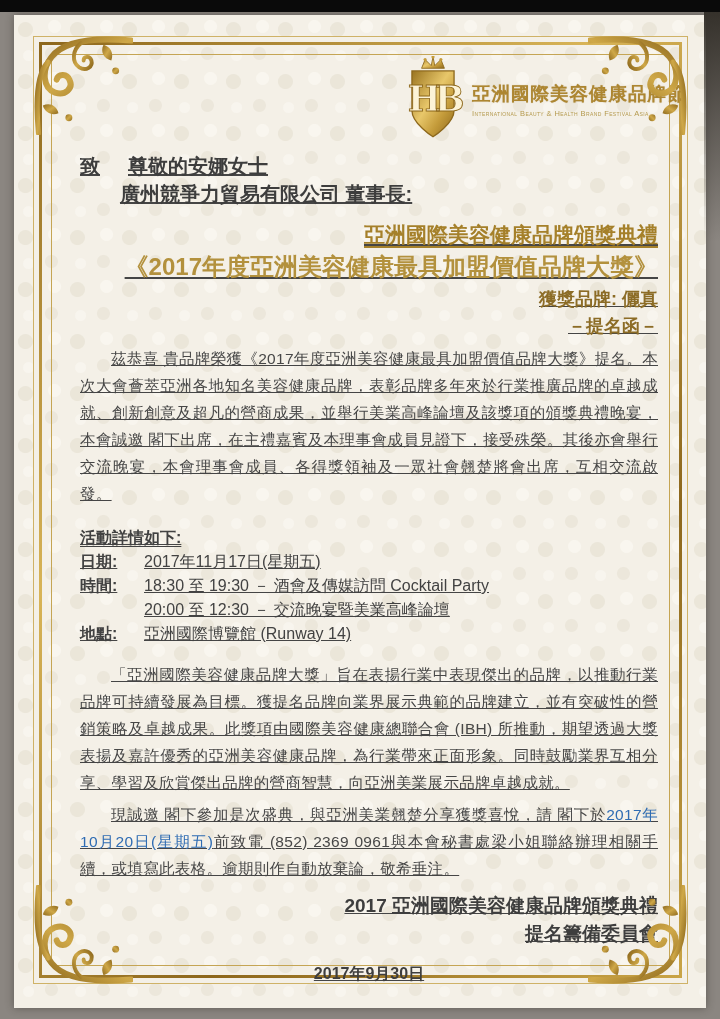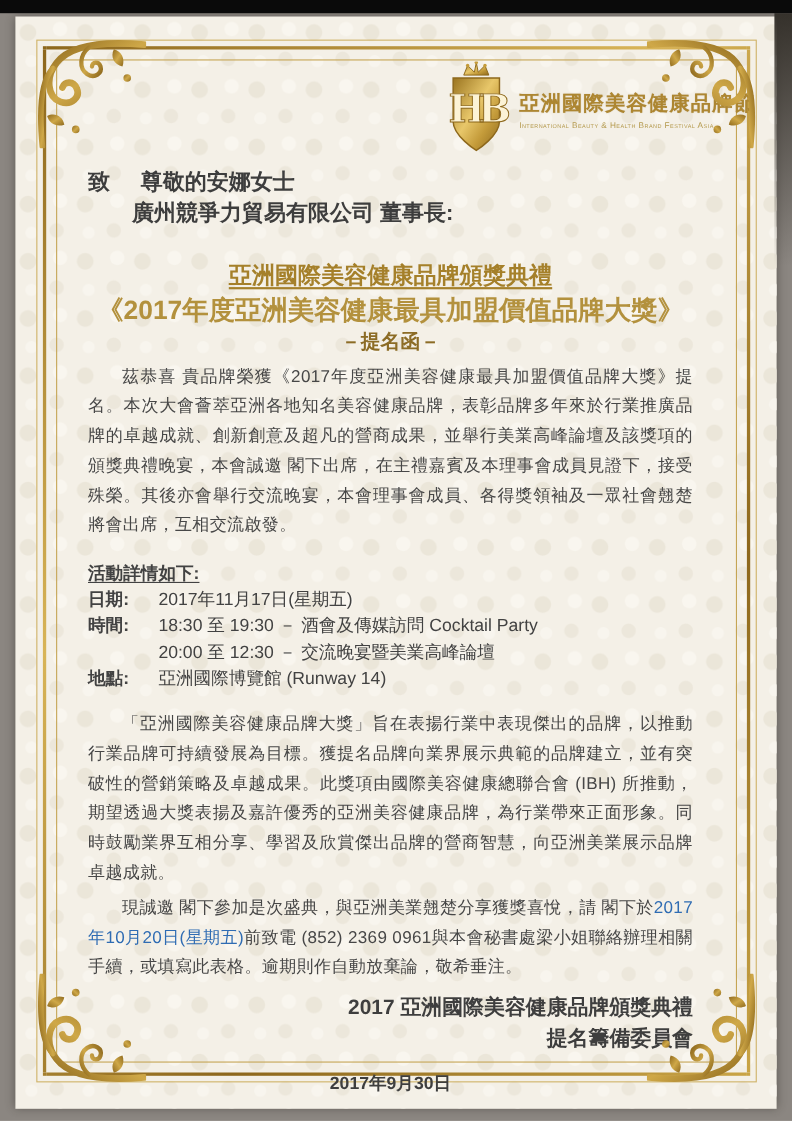--- a/index.html
+++ b/index.html
@@ -48,27 +48,27 @@
   .logo-text-cn {
     font-size:18.5px; font-weight:bold; color:#ad8631; letter-spacing:1px; white-space:nowrap;
     text-shadow:0 0 1px rgba(140,104,30,.4);
   }
   .logo-text-en {
     font-size:7.5px; color:#b59a4e; letter-spacing:.4px; margin-top:3px;
     font-variant:small-caps; white-space:nowrap;
   }
 
   
-  .content { position:absolute; left:66px; right:76px; top:137px; color:#454545; }
+  .content { position:absolute; left:66px; right:48px; top:137px; color:#454545;text-decoration:underline; }
 
   .salutation { font-size:20px; font-weight:bold; color:#3d3d3d; line-height:28px; }
   .salutation .prefix { margin-right:28px; }
   .salutation .company { padding-left:40px; }
 
-  .titles { margin-top:28px; text-align:center; font-weight:bold; }
+  .titles { margin-top:12px; text-align:right; font-weight:bold; }
   .title-main { font-size:21px; color:#a5802a; line-height:30px;
     text-decoration:underline; text-underline-offset:4px; }
   .title-award { font-size:24px; color:#b3913d; line-height:29px; margin-top:2px; }
   .title-brand { font-size:18px; color:#8c6c26; line-height:27px; margin-top:5px; }
   .title-type  { font-size:18px; color:#8c6c26; line-height:26px; }
 
   .para {
     font-size:15.5px; line-height:27px; text-align:justify;
     text-indent:2em; color:#474747; letter-spacing:.3px;
   }
@@ -162,20 +162,21 @@
     <div class="salutation">
       <div>
         <span class="prefix">致</span><span>尊敬的安娜女士</span>
       </div>
       <div class="company">廣州競爭力貿易有限公司 董事長:</div>
     </div>
 
     <div class="titles">
       <div class="title-main">亞洲國際美容健康品牌頒獎典禮</div>
       <div class="title-award">《2017年度亞洲美容健康最具加盟價值品牌大獎》</div>
+      <div class="title-brand">獲獎品牌: 儷真</div>
       <div class="title-type">－提名函－</div>
     </div>
 
     <p class="para para-1">茲恭喜 貴品牌榮獲《2017年度亞洲美容健康最具加盟價值品牌大獎》提名。本次大會薈萃亞洲各地知名美容健康品牌，表彰品牌多年來於行業推廣品牌的卓越成就、創新創意及超凡的營商成果，並舉行美業高峰論壇及該獎項的頒獎典禮晚宴，本會誠邀 閣下出席，在主禮嘉賓及本理事會成員見證下，接受殊榮。其後亦會舉行交流晚宴，本會理事會成員、各得獎領袖及一眾社會翹楚將會出席，互相交流啟發。</p>
 
     <div class="details">
       <div class="details-heading">
         <span>活動詳情如下:</span>
       </div>
       <div class="d-row">

